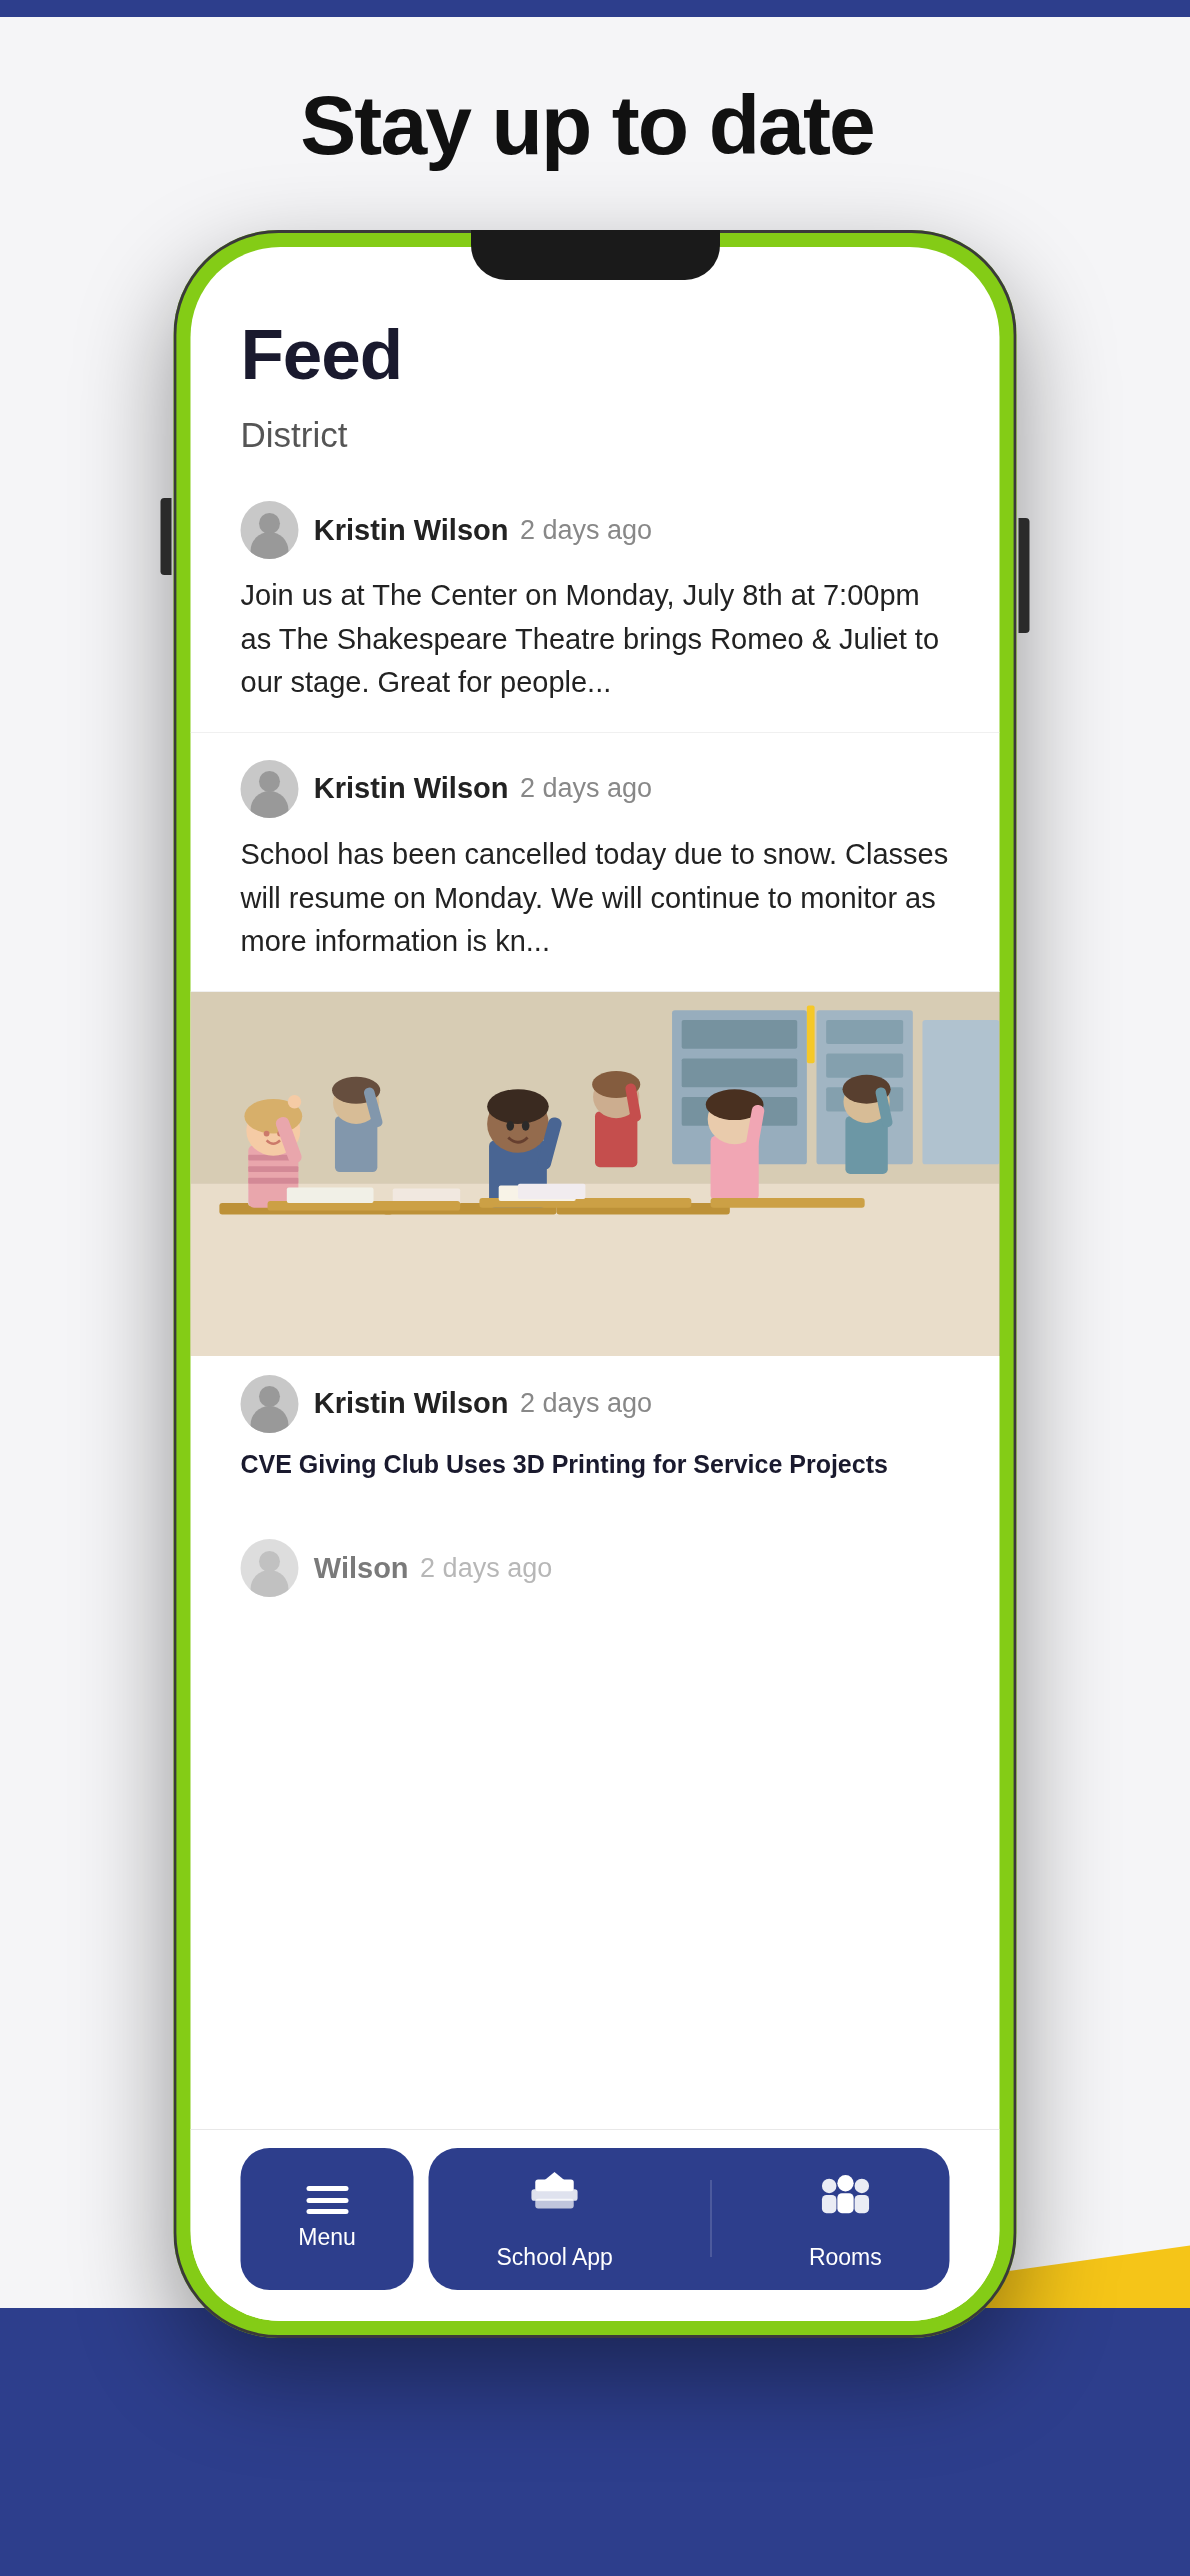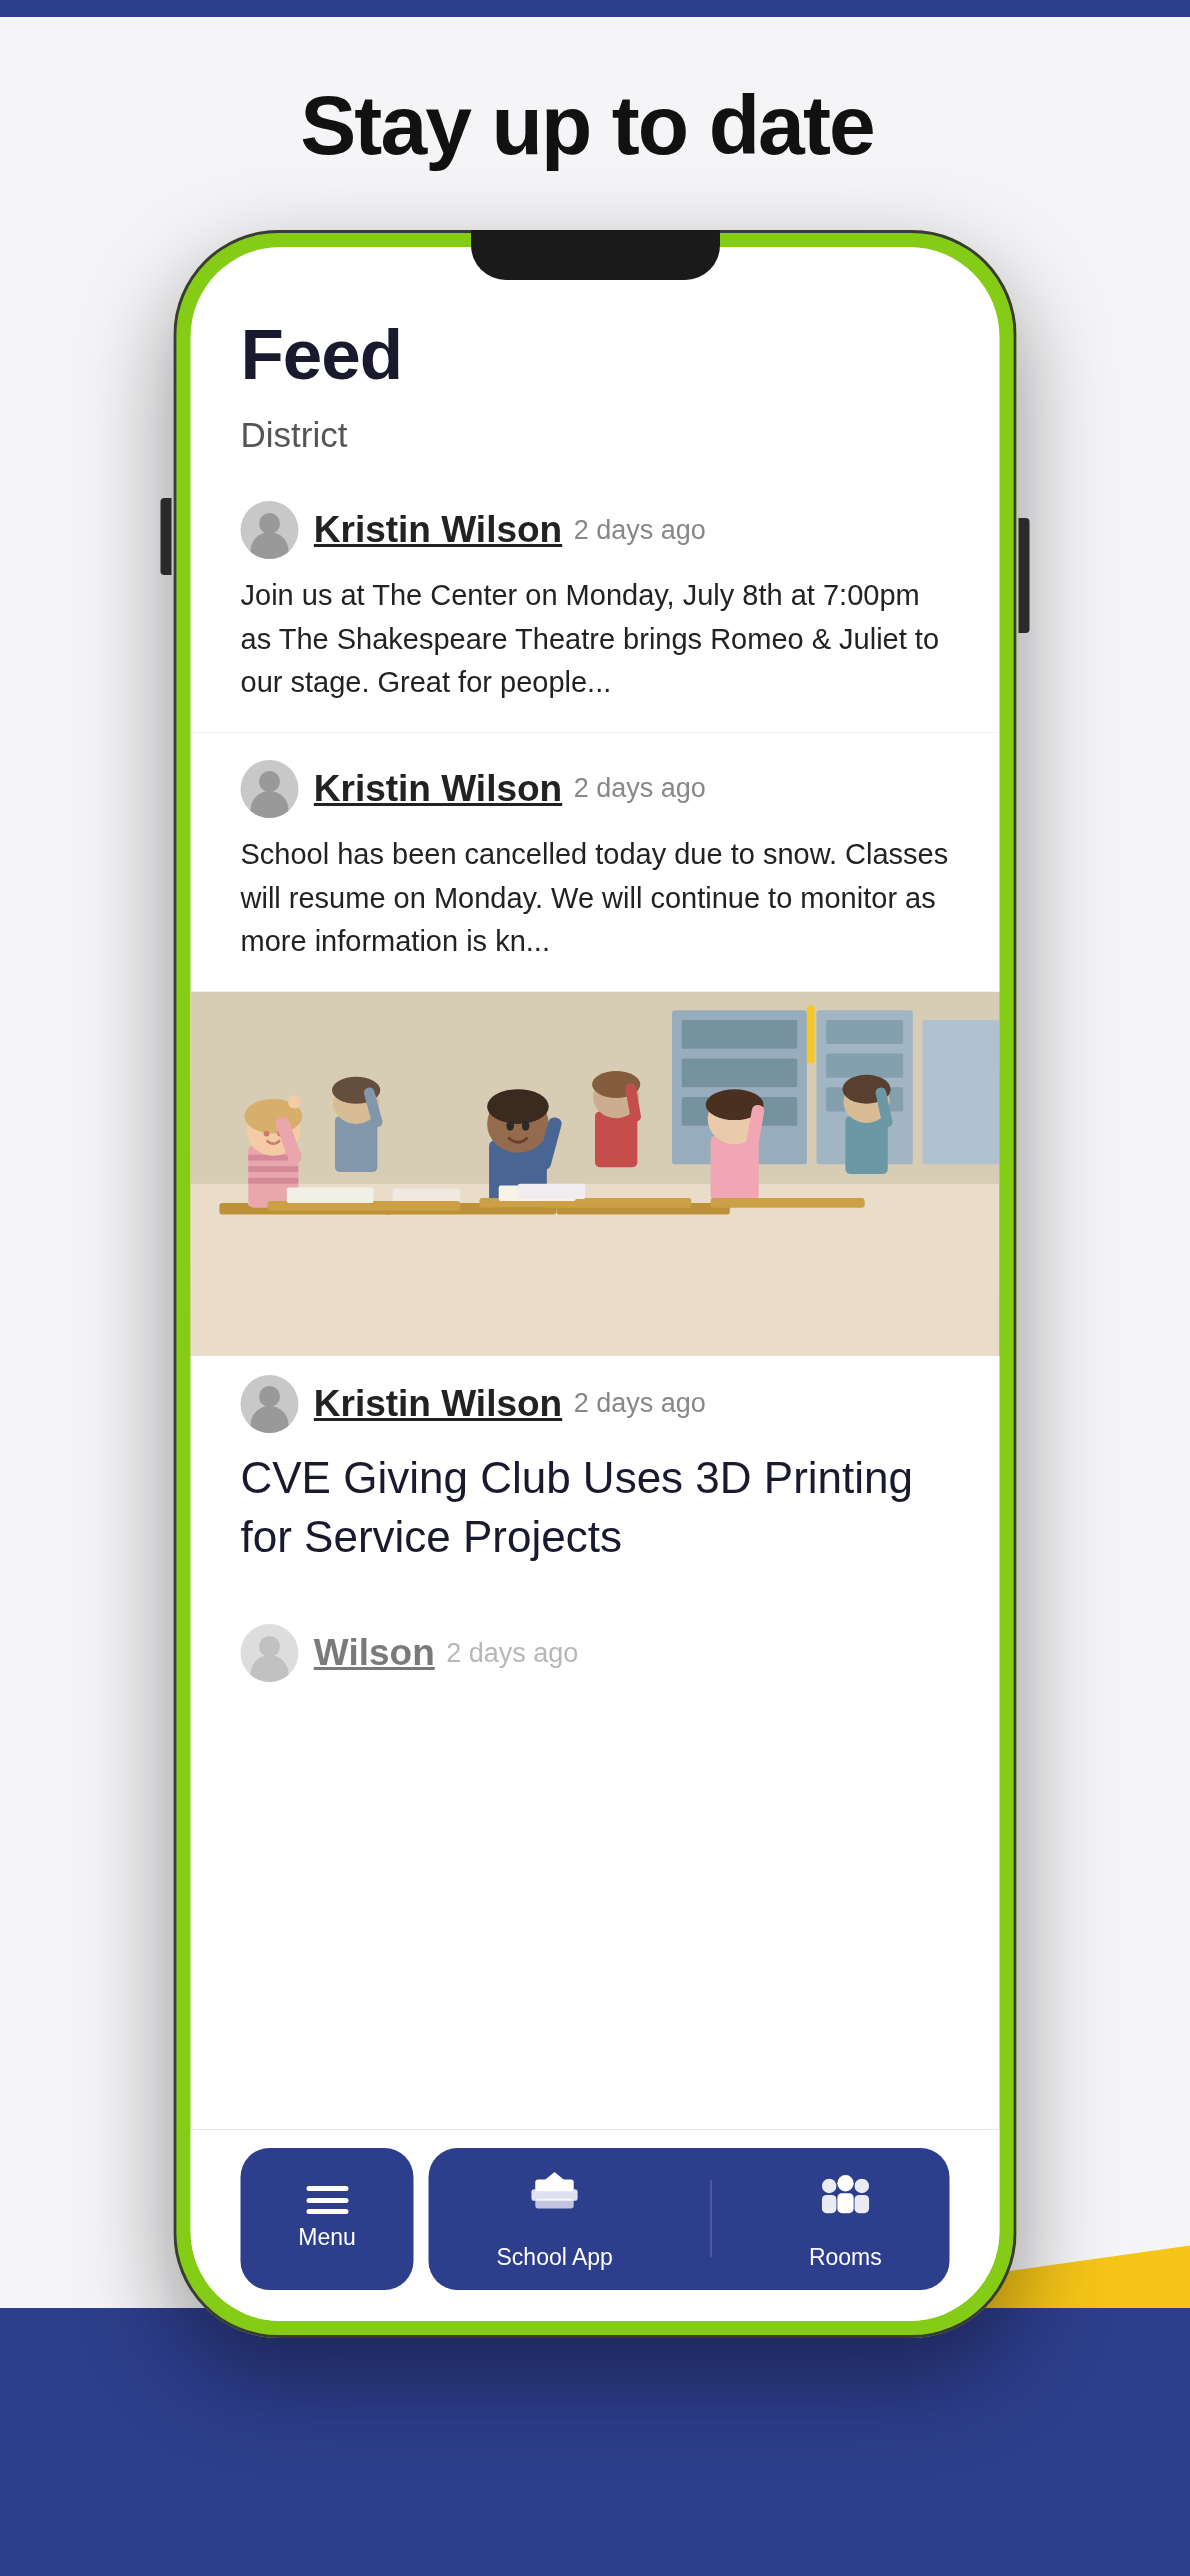--- a/index.html
+++ b/index.html
@@ -224,24 +224,23 @@
       border-radius: 19px 19px 0 0;
     }
 
     .author-info {
       display: flex;
       align-items: center;
       gap: 11.5px;
     }
 
     .author-name {
-      font-size: 37px;
+      font-size: 29px;
       font-weight: 600;
       color: #222;
-      text-decoration: underline;
     }
 
     .post-time {
       font-size: 27px;
       color: #888;
     }
 
     .feed-text {
       font-size: 29px;
       line-height: 1.5;
@@ -259,22 +258,22 @@
     
     .feed-item-with-image {
       padding: 0 0 27px;
     }
 
     .feed-item-below-image {
       padding: 19px 50px 15.3px;
     }
 
     .post-headline {
-      font-size: 44px;
-      font-weight: 400;
+      font-size: 25px;
+      font-weight: 700;
       color: #1a1a2e;
       line-height: 1.35;
     }
 
     
     .bottom-nav {
       position: absolute;
       bottom: 0;
       left: 0;
       right: 0;

